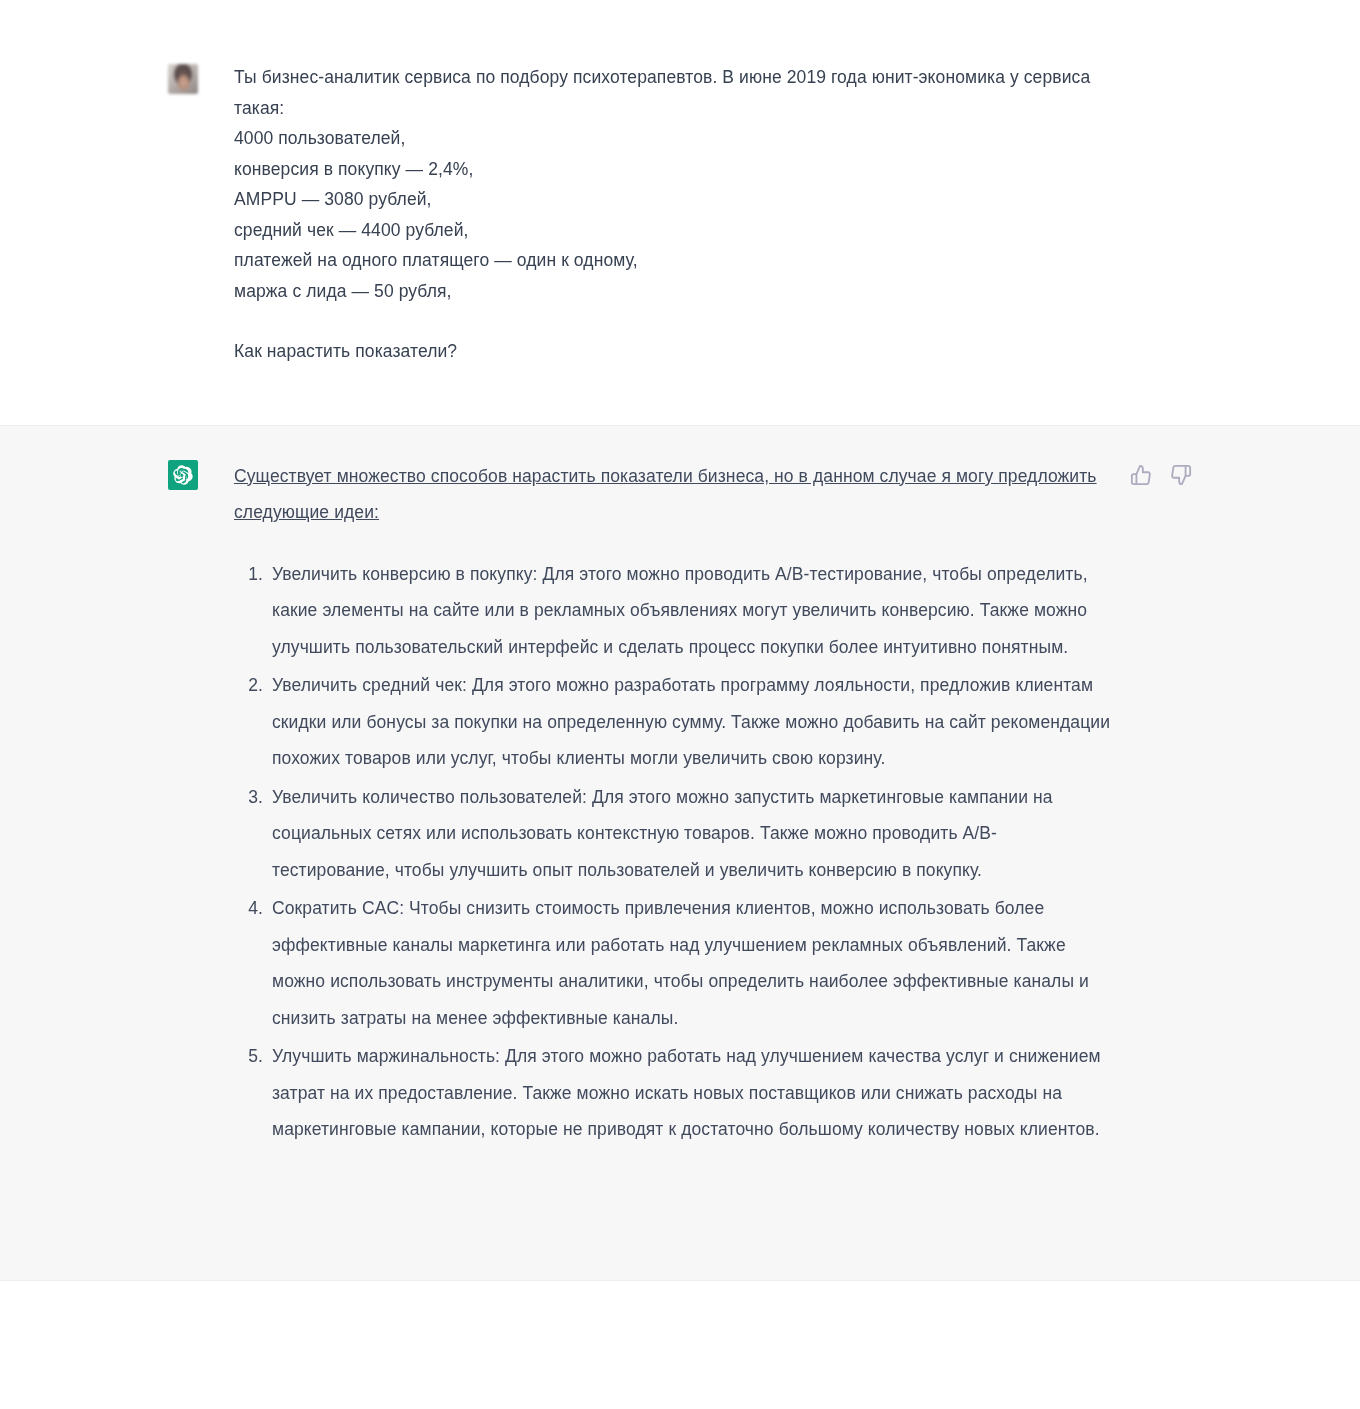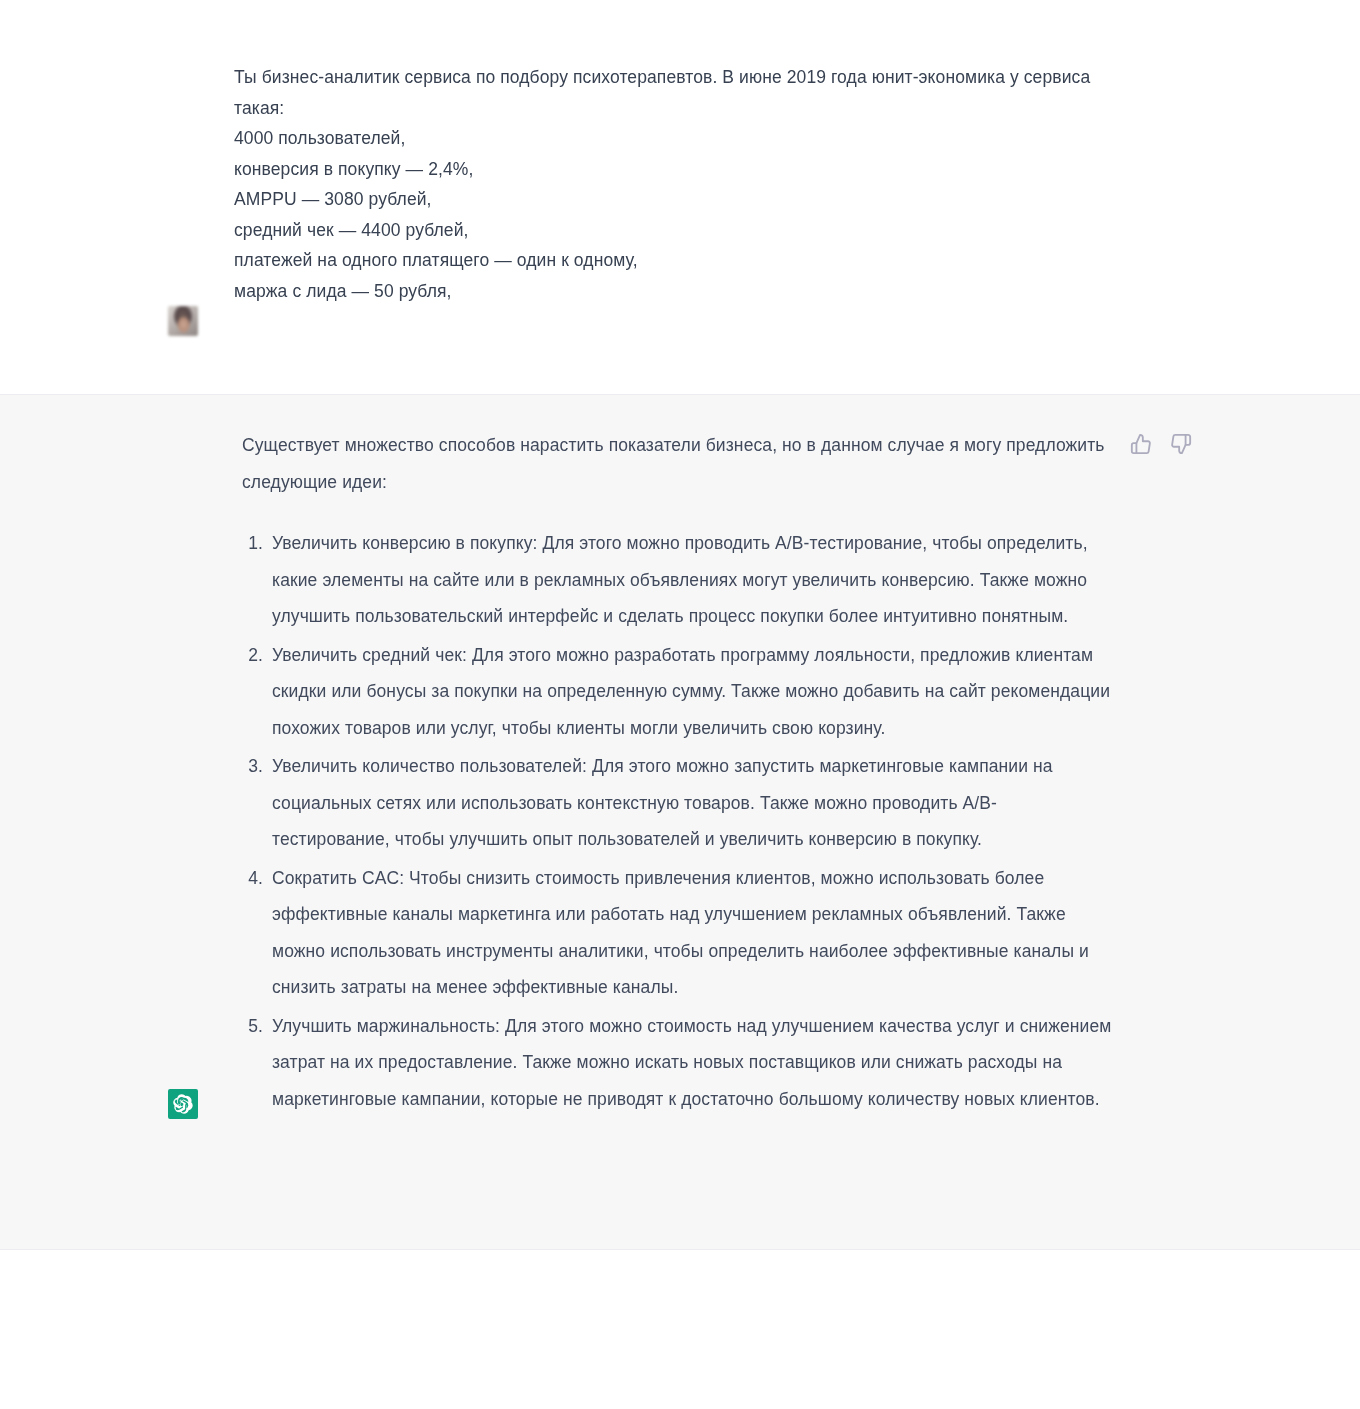--- a/index.html
+++ b/index.html
@@ -36,21 +36,21 @@
     border-bottom: 1px solid #ececf1;
     padding: 32px 0 60px 0;
     min-height: 856px;
   }
 
   .msg-inner {
     position: relative;
     width: 1000px;
     margin: 0 0 0 168px;
     display: flex;
-    align-items: flex-end;
+    align-items: flex-start;
   }
 
   
   .avatar {
     width: 30px;
     height: 30px;
     flex: 0 0 30px;
     border-radius: 2px;
     overflow: hidden;
     margin-top: 2px;
@@ -81,21 +81,22 @@
   }
   .msg-assistant .msg-body {
     color: #414a5c;
     line-height: 36.5px;
   }
 
   .plain-line { white-space: pre-wrap; }
   .spacer-line { height: 30px; }
 
   .para {
-    margin: 0 0 8px 8px;
+    margin: 0 0 8px 0;
+    text-decoration: underline;
   }
 
   
   ol.ideas {
     margin: 25px 0 0 0;
     padding: 0 0 0 38px;
     list-style: none;
     counter-reset: idea;
   }
   ol.ideas > li {
@@ -145,41 +146,42 @@
       <div class="avatar avatar-user"></div>
       <div class="msg-body">
         <div class="plain-line">Ты бизнес-аналитик сервиса по подбору психотерапевтов. В июне 2019 года юнит-экономика у сервиса такая:</div>
         <div class="plain-line">4000 пользователей,</div>
         <div class="plain-line">конверсия в покупку — 2,4%,</div>
         <div class="plain-line">AMPPU — 3080 рублей,</div>
         <div class="plain-line">средний чек — 4400 рублей,</div>
         <div class="plain-line">платежей на одного платящего — один к одному,</div>
         <div class="plain-line">маржа с лида — 50 рубля,</div>
         <div class="spacer-line"></div>
+        <div class="plain-line">Как нарастить показатели?</div>
       </div>
     </div>
   </div>
 
   <div class="msg msg-assistant">
     <div class="msg-inner">
 
       <div class="avatar avatar-assistant">
         <svg viewBox="0 0 41 41" width="20" height="20" fill="#ffffff" aria-hidden="true">
           <path d="M37.532 16.87a9.963 9.963 0 0 0-.856-8.184 10.078 10.078 0 0 0-10.855-4.835A9.964 9.964 0 0 0 18.306.5a10.079 10.079 0 0 0-9.614 6.977 9.967 9.967 0 0 0-6.664 4.834 10.08 10.08 0 0 0 1.24 11.817 9.965 9.965 0 0 0 .856 8.185 10.079 10.079 0 0 0 10.855 4.835 9.965 9.965 0 0 0 7.516 3.35 10.078 10.078 0 0 0 9.617-6.981 9.967 9.967 0 0 0 6.663-4.834 10.08 10.08 0 0 0-1.243-11.813ZM22.498 37.886a7.474 7.474 0 0 1-4.799-1.735c.061-.33.149-.656.261-.973l.018-.063 6.164-3.557a1.002 1.002 0 0 0 .506-.875V21.01l2.605 1.504a.096.096 0 0 1 .051.072v7.192a7.515 7.515 0 0 1-7.506 7.508l.7-.4ZM6.392 31.006a7.471 7.471 0 0 1-.894-5.023c.06.036.162.099.237.141l6.163 3.557a1 1 0 0 0 1.007 0l7.523-4.343v3.008a.094.094 0 0 1-.037.08l-6.235 3.598a7.52 7.52 0 0 1-10.262-2.75l.498 1.732ZM4.755 13.825a7.47 7.47 0 0 1 3.904-3.281v7.324a1 1 0 0 0 .503.874l7.485 4.321-2.605 1.504a.098.098 0 0 1-.09.007l-6.23-3.602a7.52 7.52 0 0 1-2.752-10.261l-.215 3.114Zm21.401 4.98-7.522-4.342 2.605-1.504a.098.098 0 0 1 .09-.007l6.23 3.601a7.512 7.512 0 0 1-1.16 13.55v-7.322a.998.998 0 0 0-.5-.876l.257-3.1Zm2.593-3.905a11.293 11.293 0 0 0-.237-.142l-6.163-3.557a1.001 1.001 0 0 0-1.008 0l-7.523 4.343v-3.008a.094.094 0 0 1 .037-.08l6.235-3.594a7.51 7.51 0 0 1 11.152 7.782l-2.493-1.744ZM12.96 22.32l-2.605-1.504a.098.098 0 0 1-.052-.072v-7.191a7.51 7.51 0 0 1 12.31-5.77c-.06.032-.165.09-.236.132l-6.164 3.557a1 1 0 0 0-.505.874l-.003 8.675-2.745 1.299Zm1.415-3.05 3.35-1.936 3.354 1.935v3.87l-3.35 1.936-3.354-1.935v-3.87Z"></path>
         </svg>
       </div>
 
       <div class="msg-body">
         <p class="para">Существует множество способов нарастить показатели бизнеса, но в данном случае я могу предложить следующие идеи:</p>
         <ol class="ideas">
           <li>Увеличить конверсию в покупку: Для этого можно проводить A/B-тестирование, чтобы определить, какие элементы на сайте или в рекламных объявлениях могут увеличить конверсию. Также можно улучшить пользовательский интерфейс и сделать процесс покупки более интуитивно понятным.</li>
           <li>Увеличить средний чек: Для этого можно разработать программу лояльности, предложив клиентам скидки или бонусы за покупки на определенную сумму. Также можно добавить на сайт рекомендации похожих товаров или услуг, чтобы клиенты могли увеличить свою корзину.</li>
           <li>Увеличить количество пользователей: Для этого можно запустить маркетинговые кампании на социальных сетях или использовать контекстную товаров. Также можно проводить A/B-тестирование, чтобы улучшить опыт пользователей и увеличить конверсию в покупку.</li>
           <li>Сократить CAC: Чтобы снизить стоимость привлечения клиентов, можно использовать более эффективные каналы маркетинга или работать над улучшением рекламных объявлений. Также можно использовать инструменты аналитики, чтобы определить наиболее эффективные каналы и снизить затраты на менее эффективные каналы.</li>
-          <li>Улучшить маржинальность: Для этого можно стоимость над улучшением качества услуг и снижением затрат на их предоставление. Также можно искать новых поставщиков или снижать расходы на маркетинговые кампании, которые не приводят к достаточно большому количеству новых клиентов.</li>
+          <li>Улучшить маржинальность: Для этого можно работать над улучшением качества услуг и снижением затрат на их предоставление. Также можно искать новых поставщиков или снижать расходы на маркетинговые кампании, которые не приводят к достаточно большому количеству новых клиентов.</li>
         </ol>
       </div>
 
       <div class="feedback">
         <button class="fb-btn" aria-label="thumbs up">
           <svg viewBox="0 0 24 24" fill="none" stroke="currentColor" stroke-width="2" stroke-linecap="round" stroke-linejoin="round">
             <path d="M14 9V5a3 3 0 0 0-3-3l-4 9v11h11.28a2 2 0 0 0 2-1.7l1.38-9a2 2 0 0 0-2-2.3z"></path>
             <path d="M7 22H4a2 2 0 0 1-2-2v-7a2 2 0 0 1 2-2h3"></path>
           </svg>
         </button>

